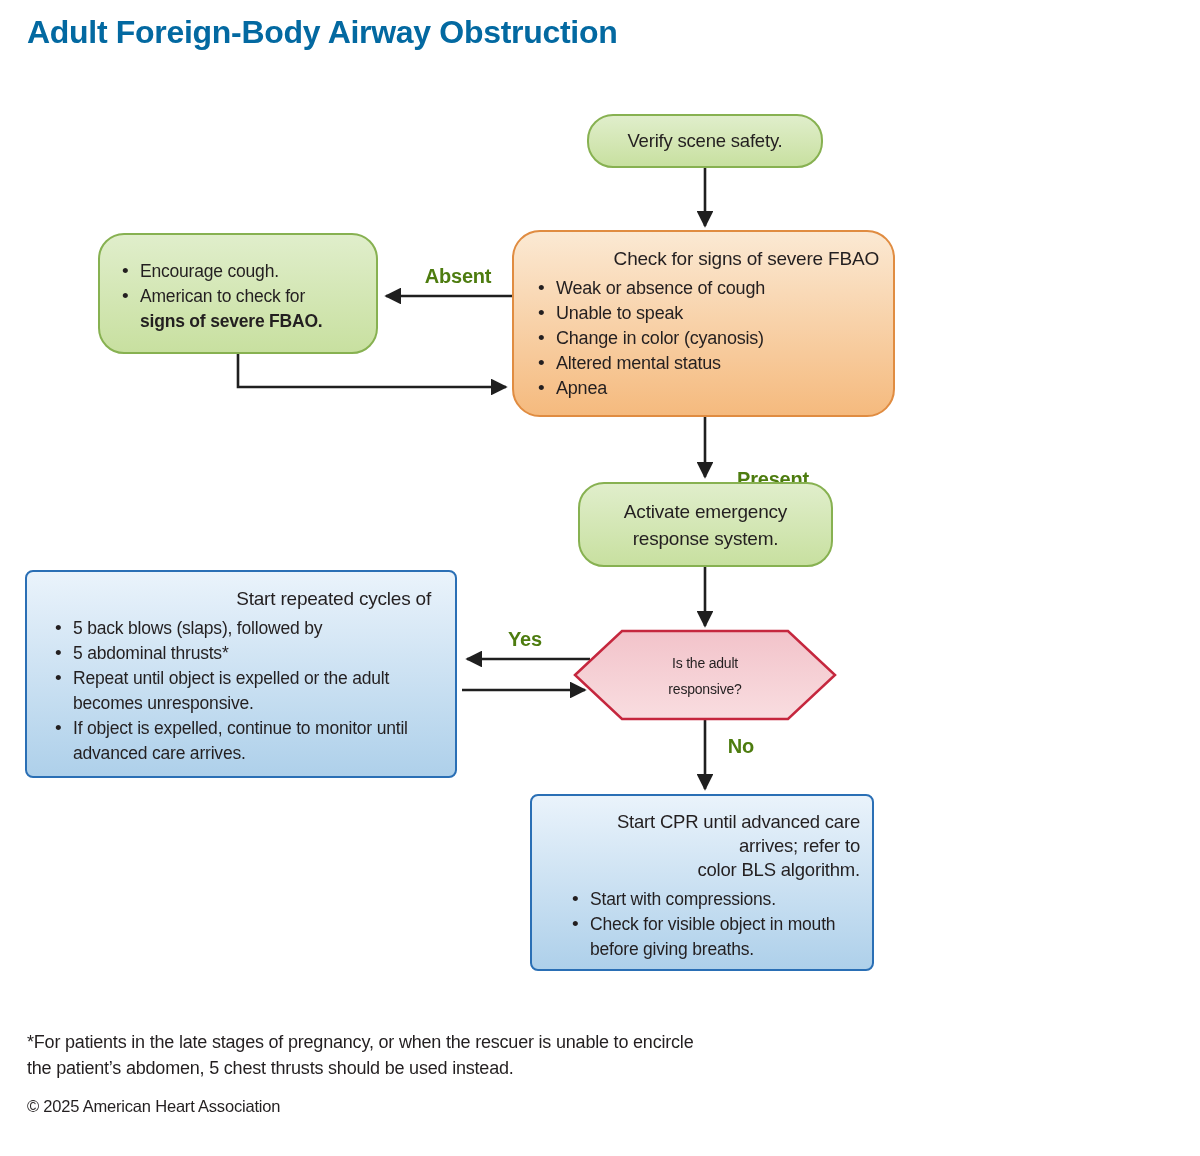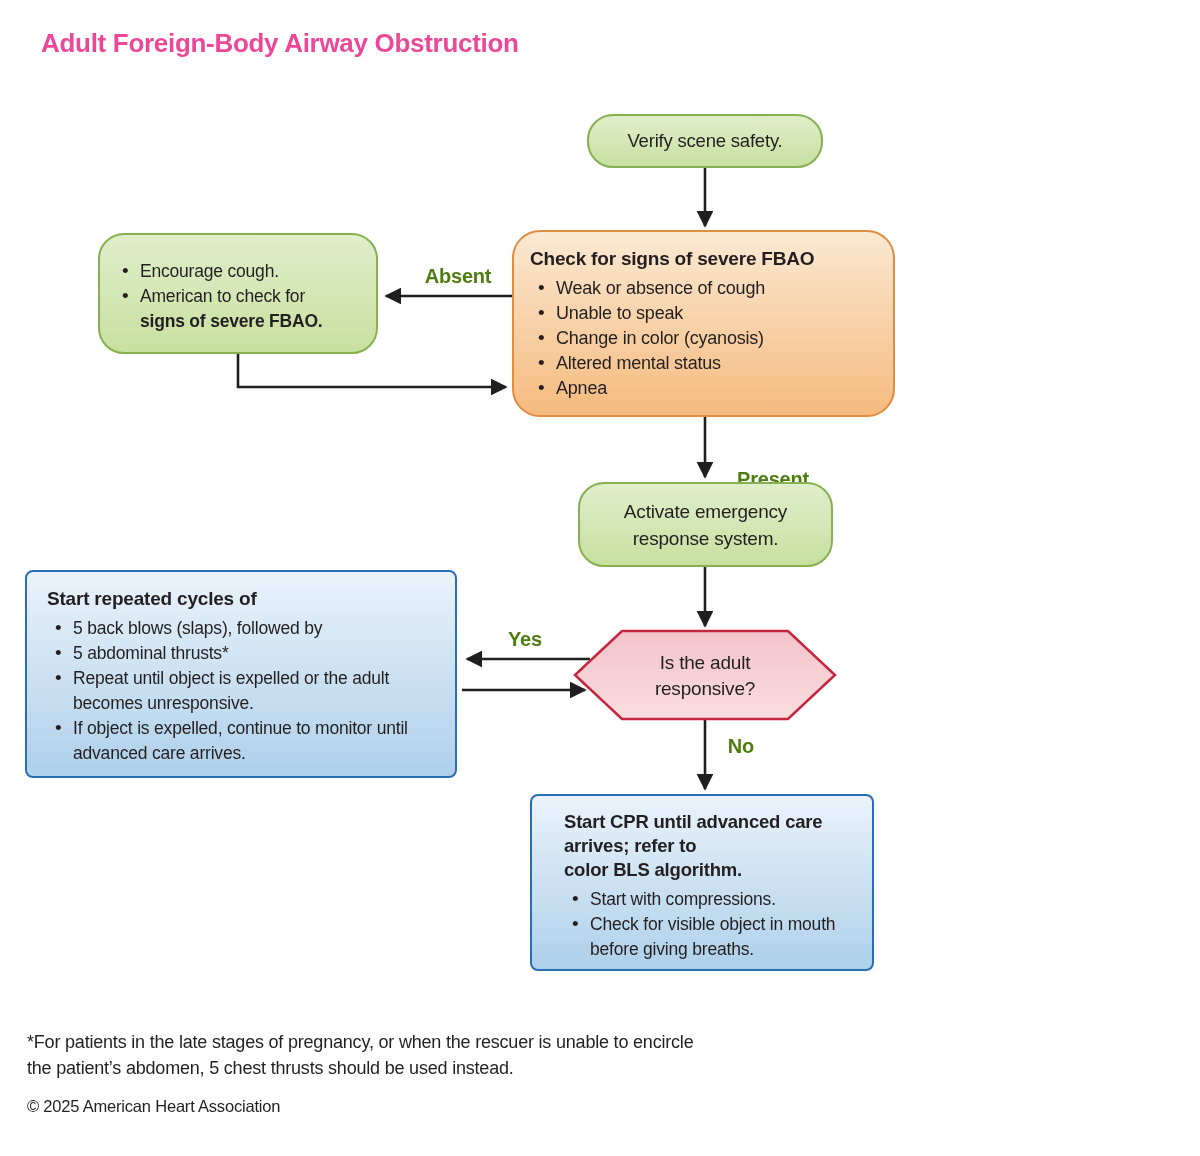--- a/index.html
+++ b/index.html
@@ -6,22 +6,22 @@
   .canvas{
     position:relative;
     width:1200px;height:1156px;
     background:#ffffff;
     font-family:"Liberation Sans", sans-serif;
     color:#231f20;
     overflow:hidden;
   }
   .title{
     position:absolute;left:27px;top:14px;
-    font-size:26px;font-weight:700;letter-spacing:-0.3px;
-    margin:14px;color:#ec4899;
+    font-size:32px;font-weight:700;letter-spacing:-0.3px;
+    margin:0;color:#0369a1;
   }
   svg.connectors{position:absolute;left:0;top:0;width:1200px;height:1156px;}
   .node{
     position:absolute;box-sizing:border-box;
     letter-spacing:-0.2px;
   }
   .node-green{
     background:linear-gradient(180deg,#e0eecb 0%,#c8e0a0 100%);
     border:2px solid #87b151;border-radius:26px;
   }
@@ -31,24 +31,24 @@
   }
   .node-blue{
     background:linear-gradient(180deg,#eaf3fb 0%,#aed0ea 100%);
     border:2.5px solid #2a6fb5;border-radius:8px;
   }
   .centered{display:flex;flex-direction:column;align-items:center;justify-content:center;text-align:center;}
   .verify{left:587px;top:114px;width:236px;height:54px;font-size:18.5px;}
   .check{left:512px;top:230px;width:383px;height:187px;padding:15px 14px 0 16px;}
   .encourage{left:98px;top:233px;width:280px;height:121px;padding:0 8px 0 14px;display:flex;flex-direction:column;justify-content:center;}
   .activate{left:578px;top:482px;width:255px;height:85px;font-size:19px;line-height:27px;}
-  .hex-label{left:575px;top:631px;width:260px;height:89px;font-size:19px;line-height:26px;}
+  .hex-label{left:575px;top:631px;width:260px;height:89px;font-size:14px;line-height:26px;}
   .cycles{left:25px;top:570px;width:432px;height:208px;padding:15px 24px 0 20px;}
   .cpr{left:530px;top:794px;width:344px;height:177px;padding:14px 12px 0 32px;}
-  .node-heading{font-size:19px;font-weight:700;text-align:left;line-height:24px;}
+  .node-heading{font-size:19px;font-weight:400;text-align:right;line-height:24px;}
   .node ul{margin:5px 0 0 0;padding:0;list-style:none;}
   .node li{position:relative;padding-left:26px;font-size:18px;line-height:25px;}
   .encourage li{font-size:17.5px;}
   .cycles li,.cpr li{font-size:17.5px;}
   .node li::before{content:"\2022";position:absolute;left:8px;top:-1px;font-size:19px;}
   .cpr .node-heading{font-size:18.5px;line-height:24px;}
   .flow-label{
     position:absolute;font-size:20px;font-weight:700;color:#4d7c0f;
     text-align:center;letter-spacing:-0.2px;
   }

